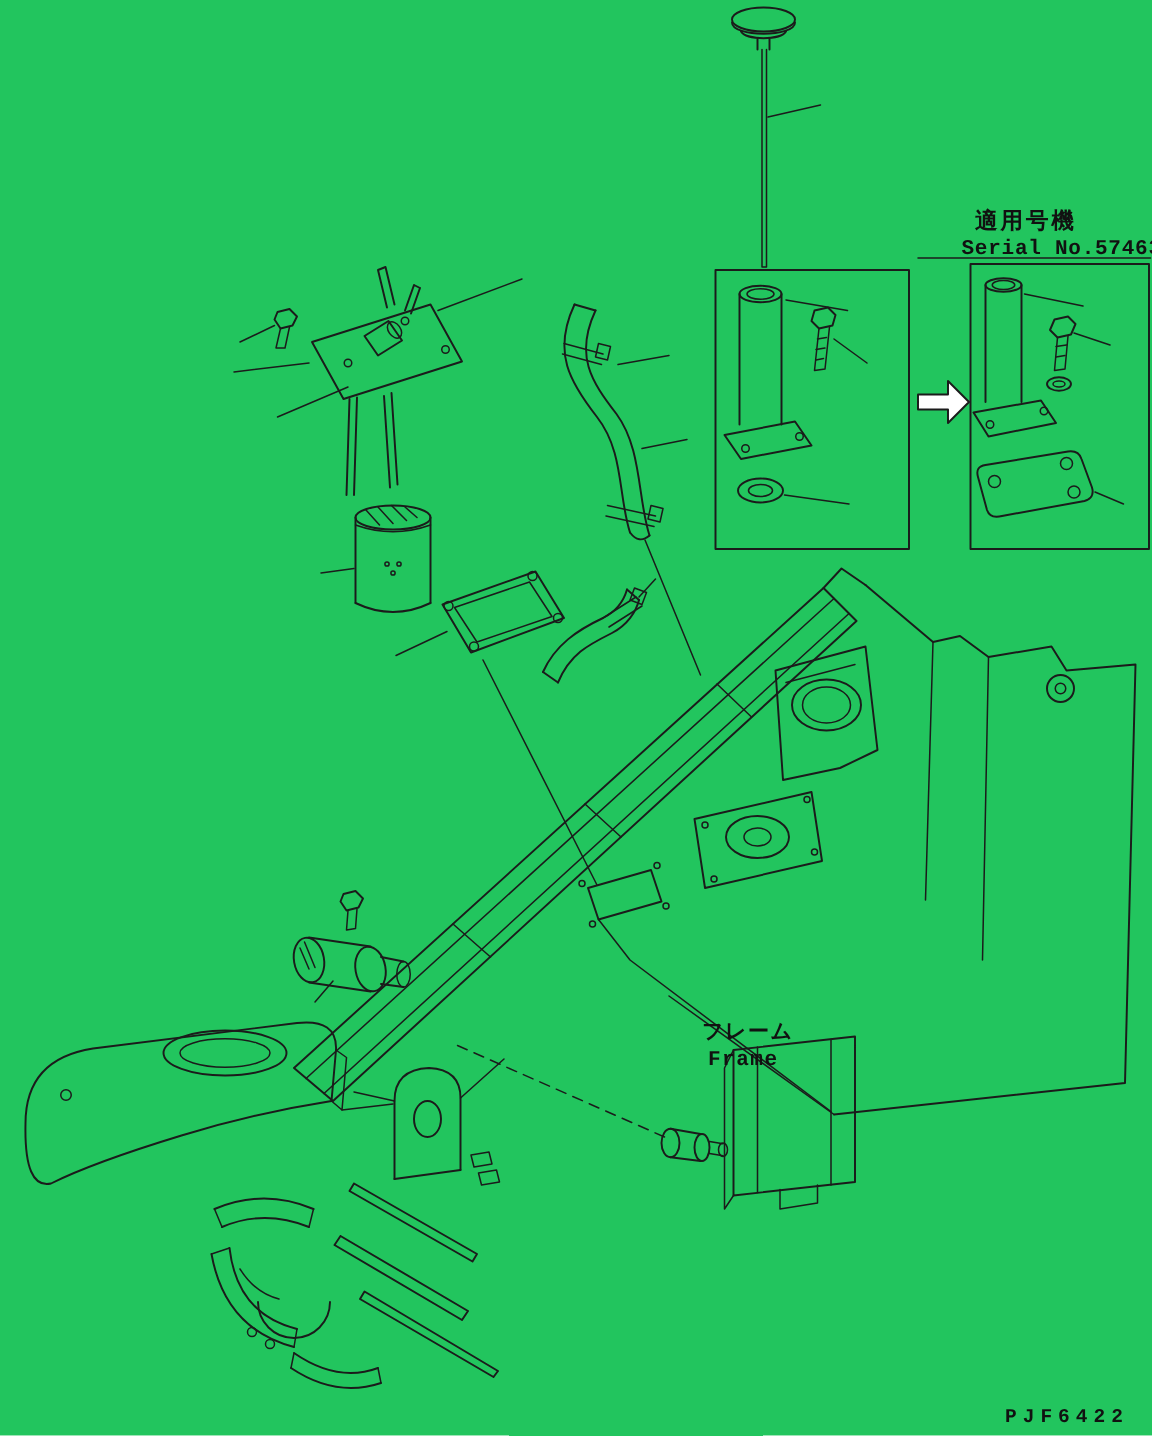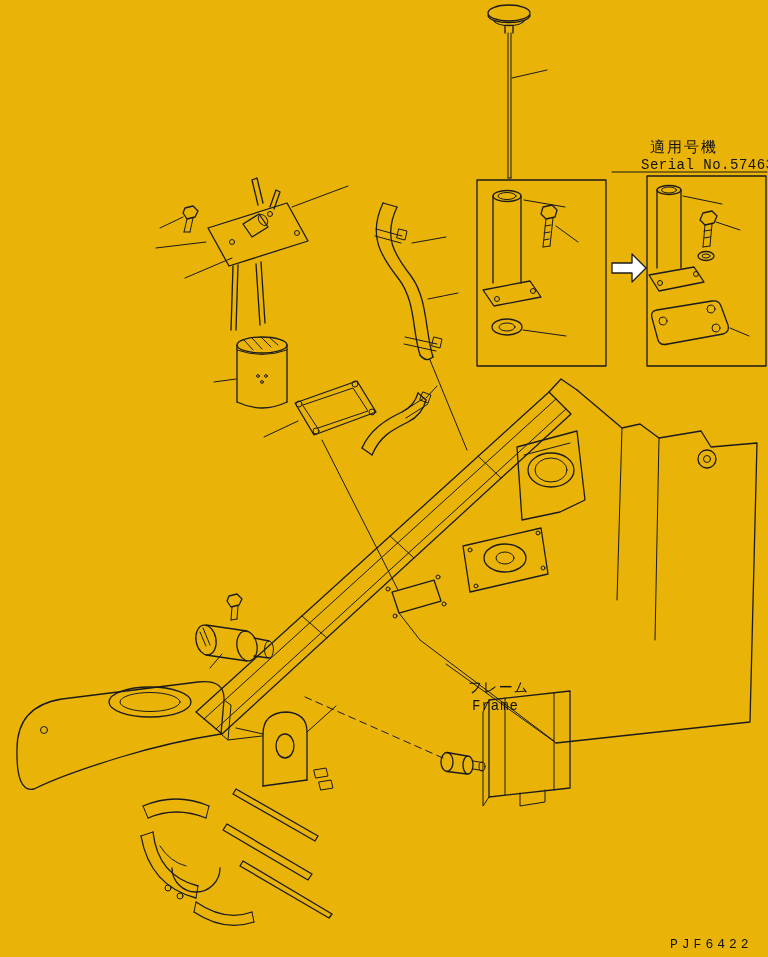--- a/index.html
+++ b/index.html
@@ -1,17 +1,17 @@
 <!DOCTYPE html>
 <html><head>
 <meta charset="utf-8">
 <style>
   html,body{margin:0;padding:0;background:#ffffff;}
-  .canvas{position:relative;width:768px;height:957px;background:#eab308;overflow:hidden;
-          font-family:"Liberation Sans","DejaVu Sans",sans-serif;}
+  .canvas{position:relative;width:768px;height:957px;background:#22c55e;overflow:hidden;
+          font-family:"Liberation Sans","DejaVu Sans",sans-serif;font-weight:bold;}
   svg{position:absolute;left:0;top:0;}
   .ln{fill:none;stroke:#1b1b1b;stroke-width:1.3;stroke-linecap:round;stroke-linejoin:round;}
   .thin{stroke-width:1;}
   .dash{stroke-dasharray:7 5;}
   .whitefill{fill:#ffffff;stroke:#1b1b1b;stroke-width:1.3;stroke-linejoin:round;}
   .txt{font-family:"Liberation Mono","DejaVu Sans Mono","DejaVu Sans",monospace;fill:#111111;}
   .txt-note{font-size:15px;letter-spacing:2px;}
   .txt-serial{font-size:14px;letter-spacing:0.5px;}
   .txt-frame{font-size:14px;letter-spacing:1px;}
   .txt-code{font-size:13px;letter-spacing:4px;}

